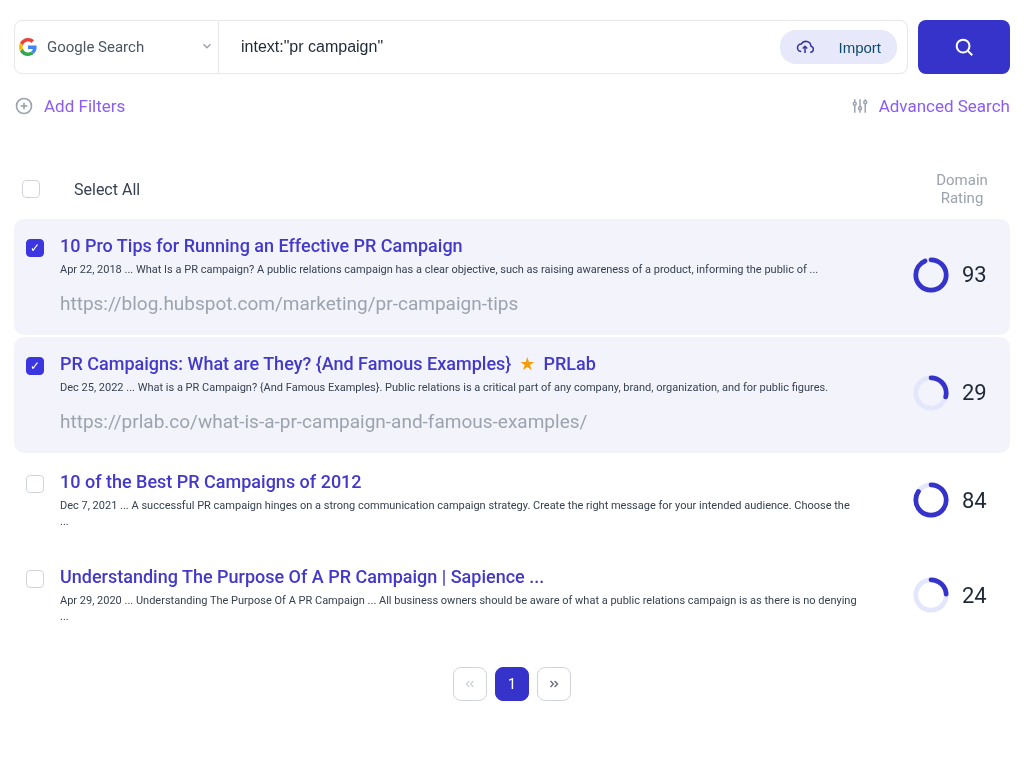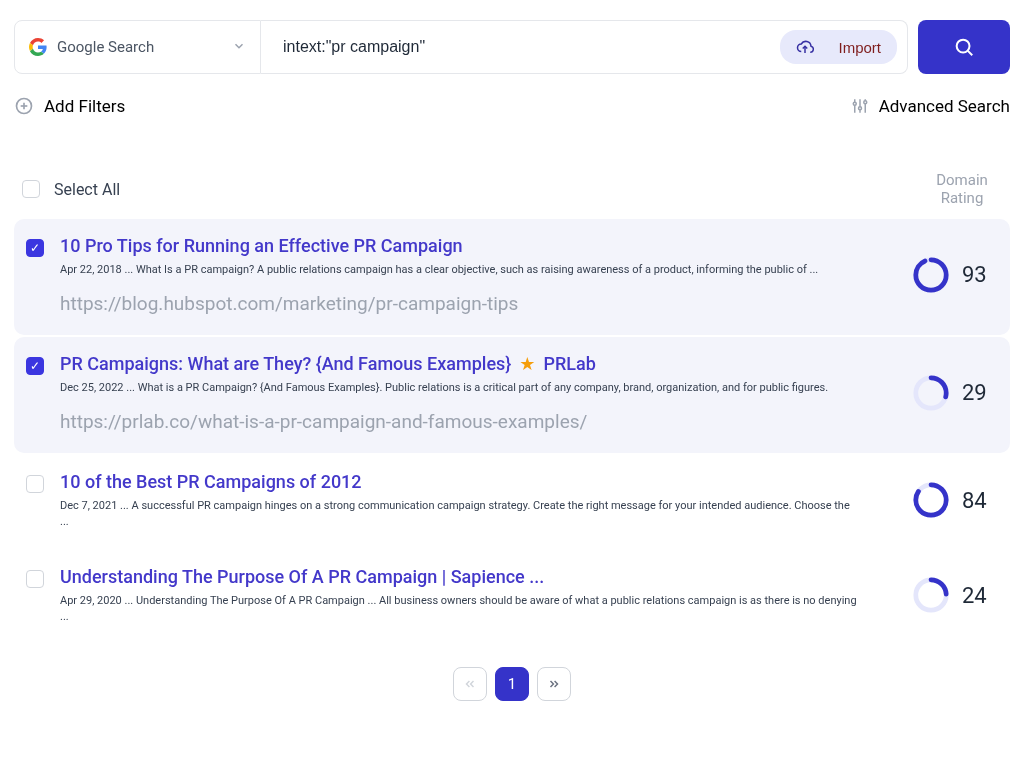--- a/index.html
+++ b/index.html
@@ -16,22 +16,22 @@
     align-items: stretch;
     gap: 0;
     height: 54px;
   }
   .source-select {
     display: flex;
     align-items: center;
     gap: 10px;
     border: 1px solid #e5e7eb;
     border-radius: 8px 0 0 8px;
-    padding: 0 14px;
-    width: 247px;
+    padding: 0 4px;
+    width: 205px;
     background: #fff;
     cursor: pointer;
   }
   .g-icon {
     width: 18px; height: 18px; flex: 0 0 auto;
   }
   .source-label { color:#4b5563; font-size:15px; flex:1; }
   .chev { color:#9ca3af; }
   .query-wrap {
     flex: 1;
@@ -47,21 +47,21 @@
     flex:1;
     border:none;
     outline:none;
     font-size:16px;
     color:#1f2937;
     background:transparent;
   }
   .import-btn {
     display:flex; align-items:center; gap:24px;
     background:#e7e9fb;
-    color:#7f1d1d;
+    color:#0c4a6e;
     border:none;
     border-radius:16px;
     padding: 8px 16px;
     font-size:15px;
     cursor:pointer;
     font-weight:500;
   }
   .search-btn {
     margin-left:10px;
     width: 92px;
@@ -70,21 +70,21 @@
     border-radius:8px;
     color:#fff;
     display:flex;align-items:center;justify-content:center;
     cursor:pointer;
   }
   .row-sub {
     display:flex;
     justify-content:space-between;
     align-items:center;
     margin-top:22px;
-    color:#000000;
+    color:#8b5cf6;
     font-size:17px;
   }
   .add-filters, .advanced-search { display:flex; align-items:center; gap:10px; cursor:pointer; }
   .header-row {
     display:flex;
     align-items:center;
     justify-content:space-between;
     margin-top:55px;
     padding: 0 8px 12px 8px;
   }
@@ -97,21 +97,21 @@
     display:inline-flex;align-items:center;justify-content:center;
     cursor:pointer;
   }
   .chk.checked {
     background:#3b36e0;
     border-color:#3b36e0;
   }
   .chk.checked::after{
     content:"✓"; color:#fff; font-size:12px; line-height:1;
   }
-  .select-all-label{ color:#374151; font-size:16px; }
+  .select-all-label{ color:#374151; font-size:16px;margin-left:20px; }
   .domain-rating-header{
     color:#9ca3af; font-size:15px; text-align:center; line-height:1.2;
     width:80px;
   }
   .results { display:flex; flex-direction:column; }
   .result {
     display:flex;
     align-items:flex-start;
     gap:16px;
     padding:16px 20px 20px 12px;

